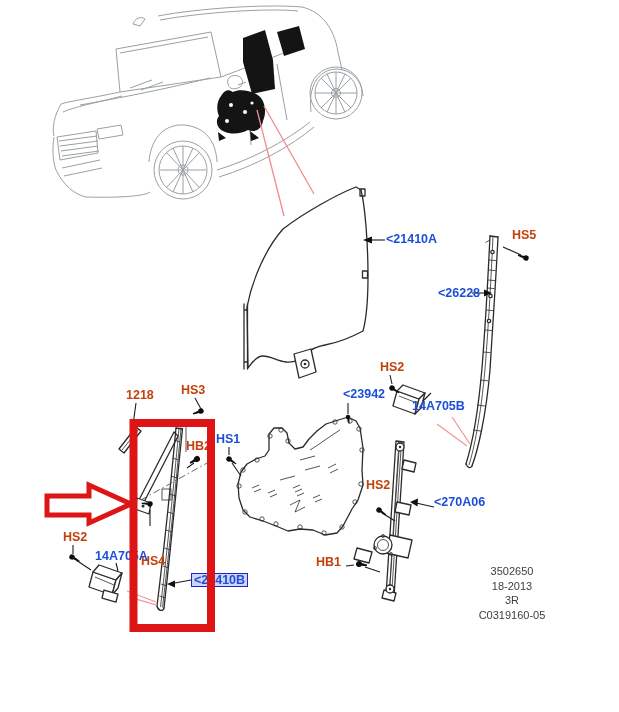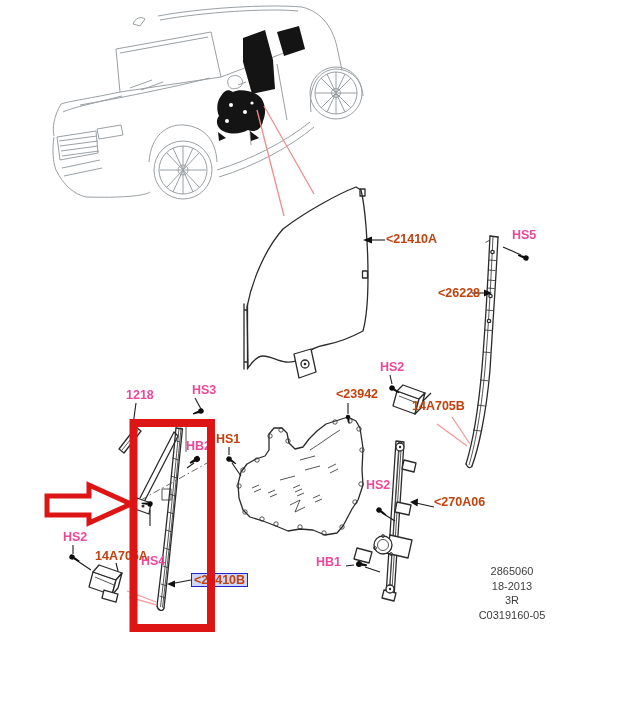--- a/index.html
+++ b/index.html
@@ -2,22 +2,22 @@
 <html><head>
 <meta charset="utf-8">
 <style>
   html,body{margin:0;padding:0;background:#fff;}
   .page{position:relative;width:619px;height:712px;background:#fff;overflow:hidden;
         font-family:"Liberation Sans","DejaVu Sans",sans-serif;}
   svg{position:absolute;left:0;top:0;}
   .art{z-index:1;}
   .overlay{z-index:4;pointer-events:none;}
   .lbl{position:absolute;z-index:3;font-size:12.5px;font-weight:bold;line-height:13px;white-space:nowrap;cursor:pointer;}
-  .lbl.b{color:#c2410c;}
-  .lbl.g{color:#ec4899;}
+  .lbl.b{color:#1d4ed8;}
+  .lbl.g{color:#c2410c;}
   .lbl.sel{background:#cdd5f8;border:1.6px solid #2222cc;padding:0 2px;line-height:12px;}
   .footer{position:absolute;z-index:2;left:452px;top:564px;width:120px;text-align:center;
           font-size:11px;color:#3d3d3d;line-height:14.5px;}
   
   .car{stroke:#9aa0a4;fill:none;stroke-width:1;}
   .carD{stroke:none;fill:#141414;}
   .p{stroke:#2b2b2b;fill:none;stroke-width:1.3;stroke-linejoin:round;stroke-linecap:round;}
   .pw{stroke:#2b2b2b;fill:#ffffff;stroke-width:1.3;stroke-linejoin:round;}
   .thin{stroke:#2b2b2b;fill:none;stroke-width:0.8;}
   .ld{stroke:#1c1c1c;fill:none;stroke-width:1.1;}
@@ -246,39 +246,39 @@
         <path d="M2.2,-1.2 L8.5,-0.6 L8.5,0.6 L2.2,1.2 Z"></path>
       </g>
   <path class="ld" d="M346,566 L354,565 M365,567 L380,572"></path>
   <g class="f" transform="translate(359,564) rotate(10)">
         <circle r="3"></circle>
         <path d="M2.4,-1.4 L8,-0.8 L8,0.8 L2.4,1.4 Z"></path>
       </g>
 </svg>
 
 <div class="lbl g" style="left:126px;top:389px">1218</div>
-<div class="lbl g" style="left:192px;top:384px">HS3</div>
+<div class="lbl g" style="left:181px;top:384px">HS3</div>
 <div class="lbl g" style="left:186px;top:440px">HB2</div>
 <div class="lbl b" style="left:216px;top:433px">HS1</div>
 <div class="lbl g" style="left:141px;top:555px">HS4</div>
 <div class="lbl g" style="left:63px;top:531px">HS2</div>
 <div class="lbl b" style="left:95px;top:550px">14A705A</div>
 <div class="lbl b sel" style="left:191px;top:573px">&lt;21410B</div>
-<div class="lbl b" style="left:336px;top:388px">&lt;23942</div>
+<div class="lbl b" style="left:343px;top:388px">&lt;23942</div>
 <div class="lbl b" style="left:386px;top:233px">&lt;21410A</div>
 <div class="lbl b" style="left:438px;top:287px">&lt;26228</div>
 <div class="lbl g" style="left:512px;top:229px">HS5</div>
 <div class="lbl g" style="left:380px;top:361px">HS2</div>
 <div class="lbl b" style="left:412px;top:400px">14A705B</div>
 <div class="lbl g" style="left:366px;top:479px">HS2</div>
 <div class="lbl b" style="left:434px;top:496px">&lt;270A06</div>
 <div class="lbl g" style="left:316px;top:556px">HB1</div>
 
 <div class="footer">
-  <div>2865060</div>
+  <div>3502650</div>
   <div>18-2013</div>
   <div>3R</div>
   <div>C0319160-05</div>
 </div>
 
 <svg class="overlay" width="619" height="712" viewBox="0 0 619 712">
   <rect class="red" x="133.5" y="423" width="77.5" height="205" stroke-width="8"></rect>
   <polygon class="red" fill="#ffffff" stroke-width="5" stroke-linejoin="miter" points="47,496 89,496 89,485 131,504 89,523 89,515 47,515"></polygon>
 </svg>
 

